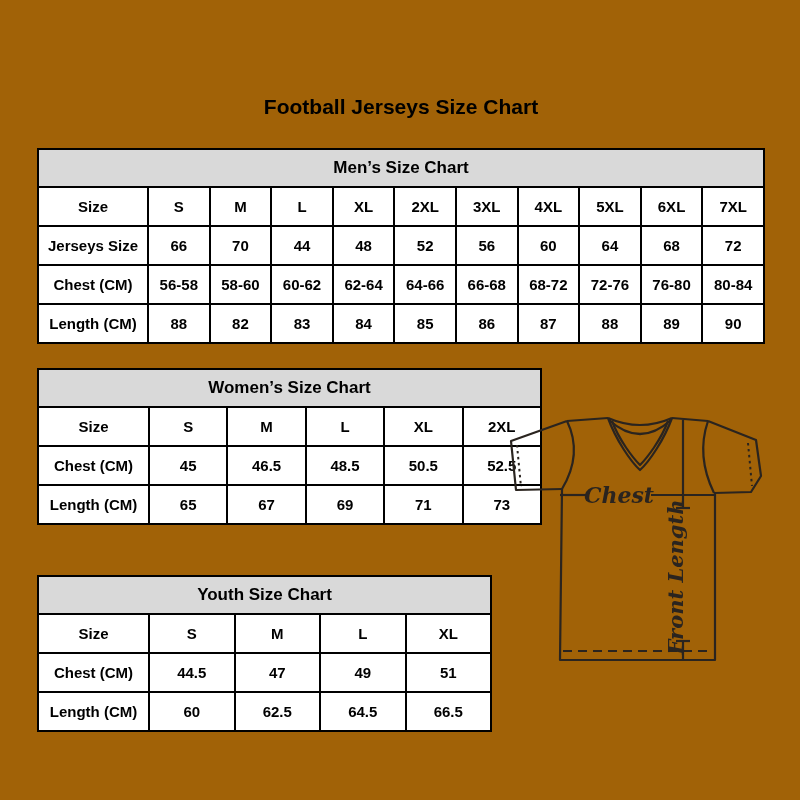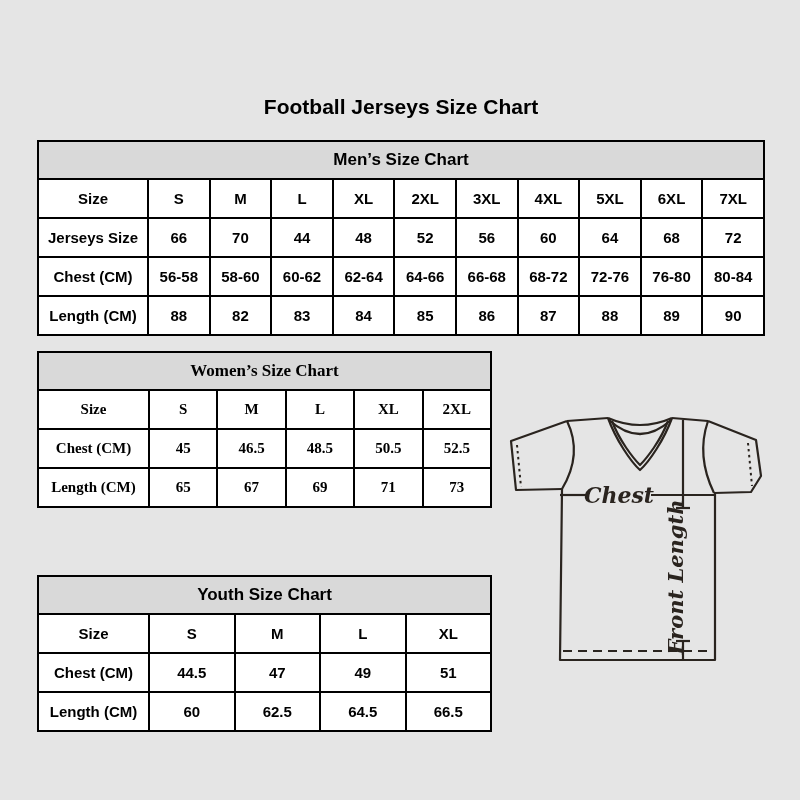--- a/index.html
+++ b/index.html
@@ -5,21 +5,21 @@
   html, body {
     margin: 0;
     padding: 0;
     background: #ffffff;
     font-family: "Liberation Sans", sans-serif;
   }
   #canvas {
     position: relative;
     width: 800px;
     height: 800px;
-    background: #e5e5e5;
+    background: #a16207;
     overflow: hidden;
   }
   .page-title {
     position: absolute;
     top: 95px;
     left: 37px;
     width: 728px;
     text-align: center;
     font-size: 21px;
     font-weight: bold;
@@ -44,22 +44,22 @@
   }
   table.sizechart th {
     background: #d9d9d9;
     font-size: 17px;
     height: 36px;
   }
   table.sizechart td {
     font-size: 15px;
     height: 37px;
   }
-  #mens   { left: 37px; top: 140px; width: 728px; }
-  #womens { left: 37px; top: 351px; width: 455px; font-family: Liberation Serif, serif; }
+  #mens   { left: 37px; top: 148px; width: 728px; }
+  #womens { left: 37px; top: 368px; width: 505px; }
   #youth  { left: 37px; top: 547px; width: 455px; margin-top: 28px; }
   #jersey-diagram {
     position: absolute;
     left: 500px;
     top: 396px;
     width: 270px;
     height: 272px;
   }
   #jersey-diagram path, #jersey-diagram line {
     fill: none;

